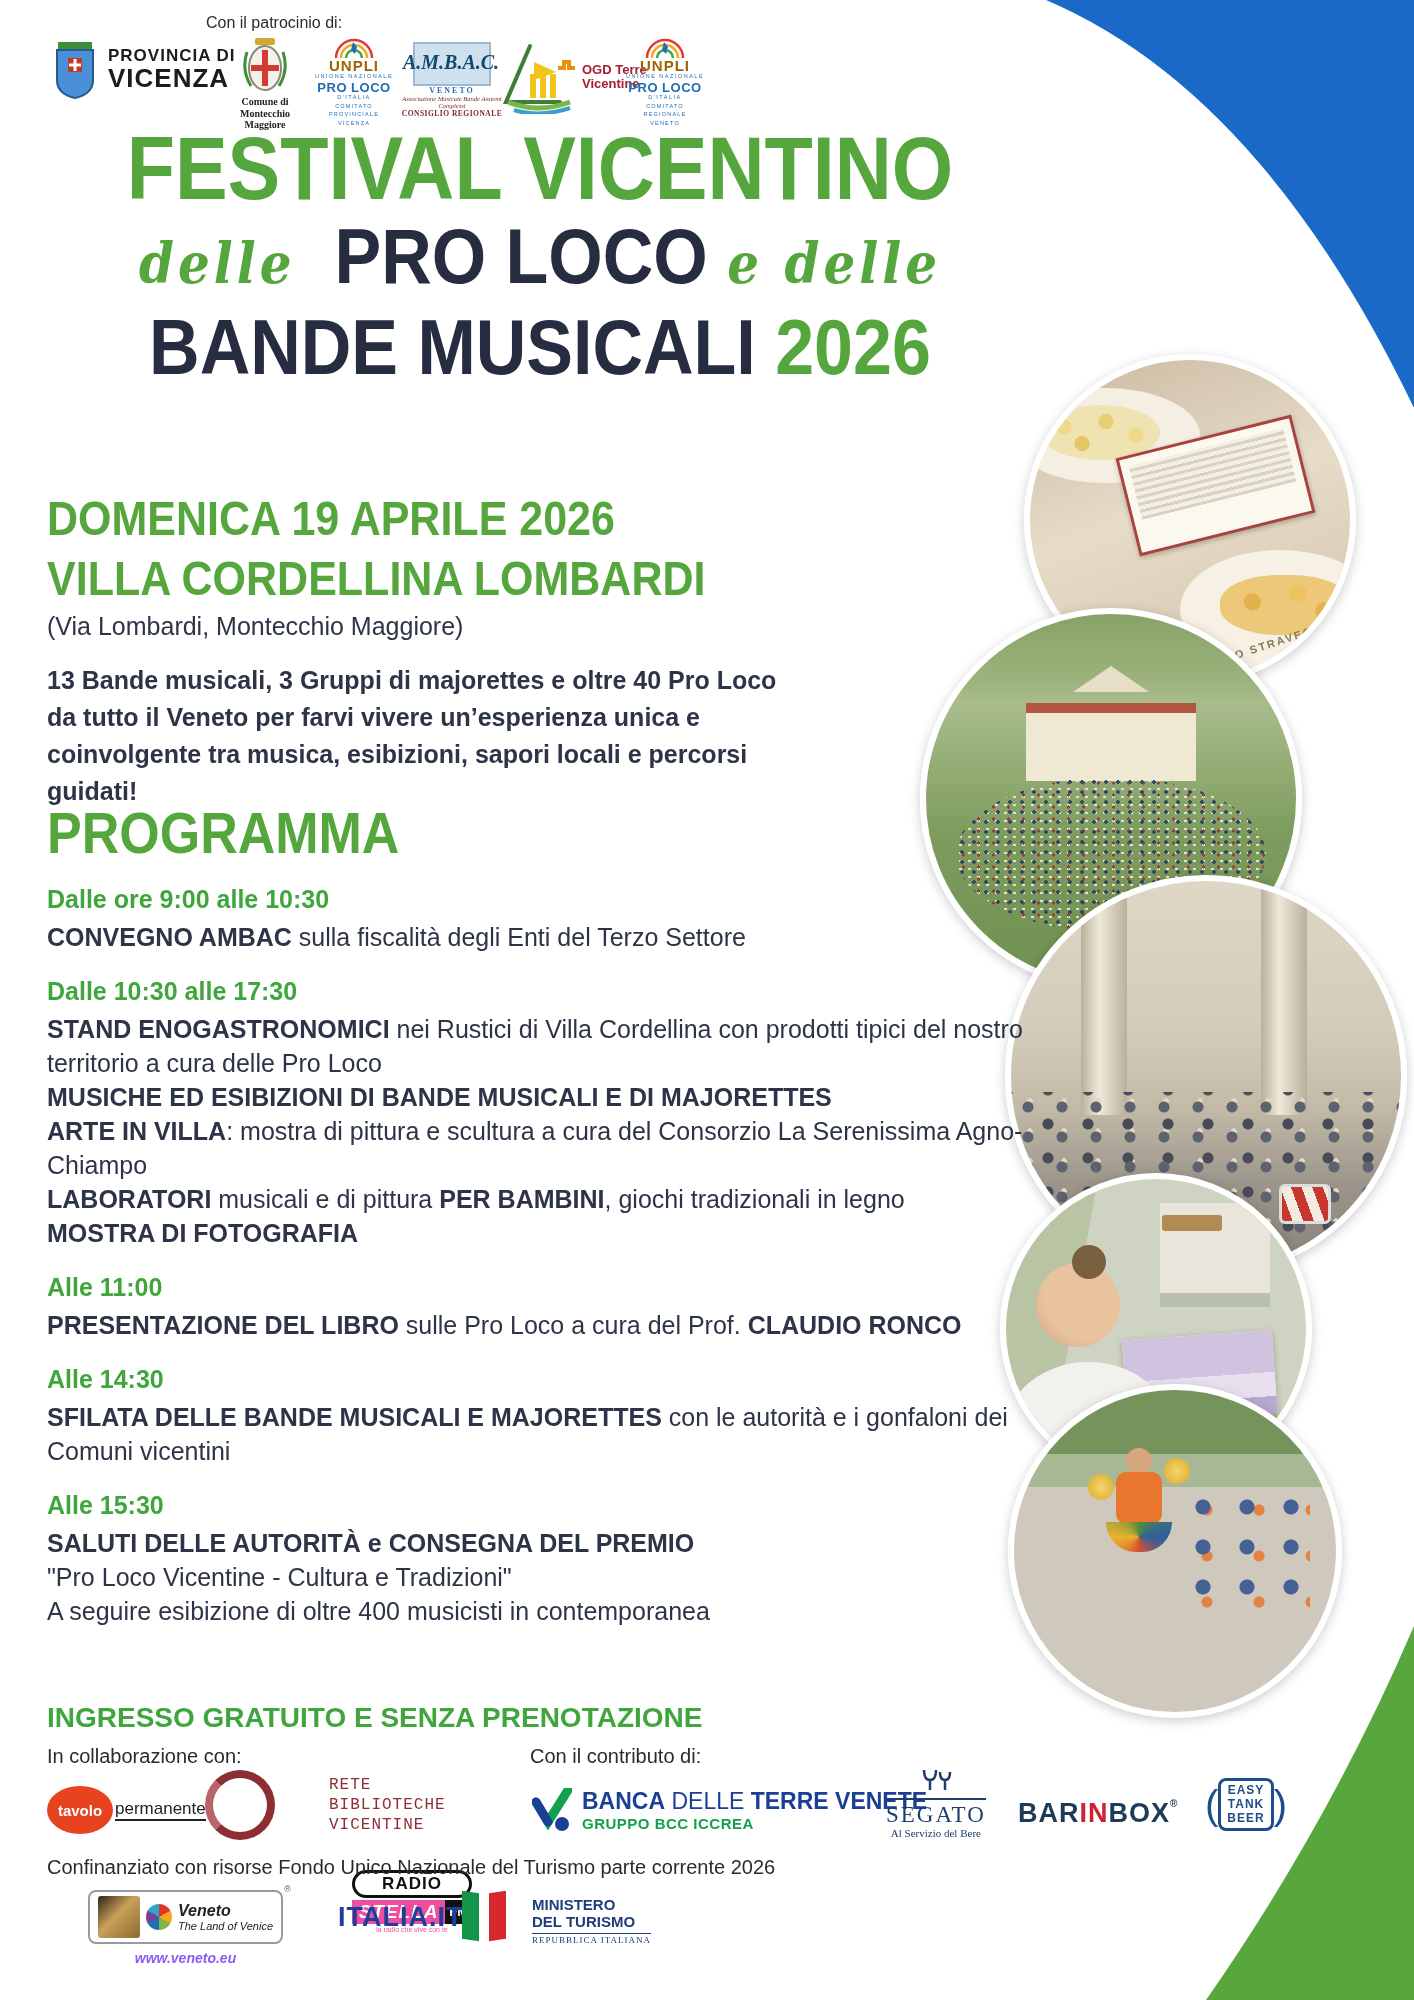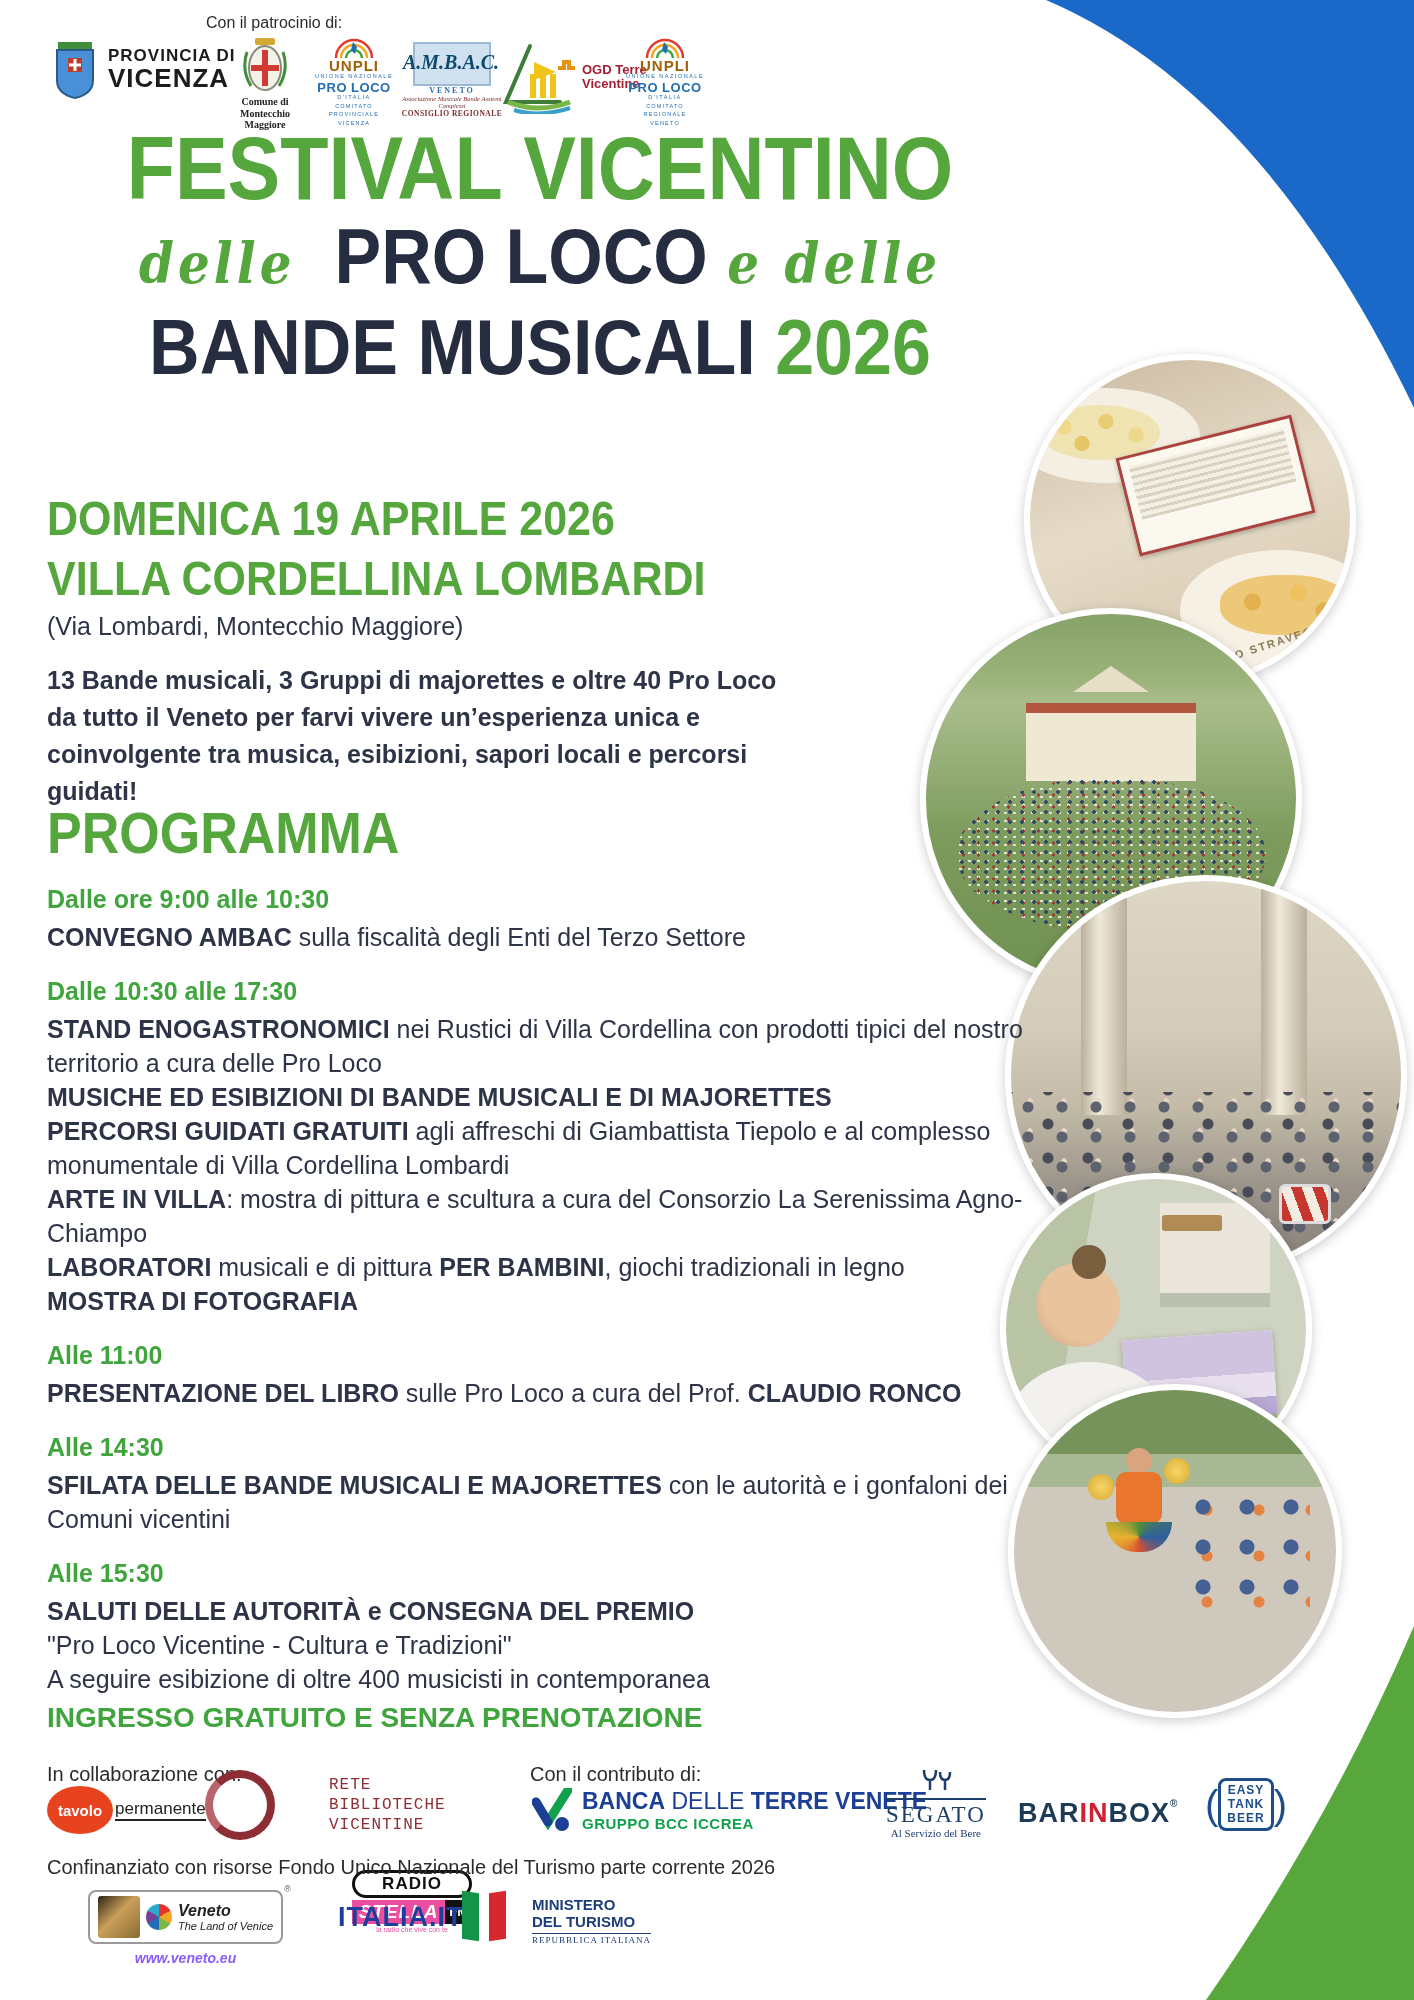--- a/index.html
+++ b/index.html
@@ -45,21 +45,21 @@
             line-height:37px;color:#2e3447;z-index:2;}
   .prog-head{left:47px;top:800px;font-size:52px;font-weight:bold;color:#56a63e;z-index:2;
              transform:scaleY(1.1);transform-origin:0 0;}
   .program{left:47px;top:884px;width:1000px;z-index:2;}
   .prog-sec{margin:0 0 22px 0;}
   .sec-time{font-size:25px;font-weight:bold;color:#3fa53c;line-height:30px;margin:0 0 6px 0;}
   .prog-line{font-size:25px;line-height:34px;margin:0;color:#2e3447;}
   .seg-b{font-weight:bold;}
   .ingresso{left:47px;top:1702px;font-size:28px;font-weight:bold;color:#3fa53c;z-index:2;}
   
-  .plabel{font-size:20px;color:#2b2b2b;z-index:2;margin-top:18px;}
+  .plabel{font-size:20px;color:#2b2b2b;z-index:2;}
   .tavolo{left:47px;top:1786px;display:flex;align-items:center;z-index:2;}
   .tavolo-oval{width:66px;height:48px;background:#e8431f;border-radius:50%;display:flex;
                align-items:center;justify-content:center;color:#fff;font-size:15px;font-weight:bold;}
   .tavolo-rest{font-size:17px;color:#222;border-bottom:2px solid #222;line-height:1.2;margin-left:2px;}
   .rete{left:205px;top:1770px;display:flex;align-items:center;gap:8px;z-index:2;}
   .rete-ring{width:54px;height:54px;border:8px solid #8c2e33;border-radius:50%;border-left-color:#b8646a;}
   .rete-txt{font-family:Liberation Mono, monospace;color:#8c2e33;font-size:16px;line-height:1.25;letter-spacing:1px;margin-left:46px;}
   .radio{left:352px;top:1870px;width:120px;z-index:2;text-align:center;}
   .radio-top{border:3px solid #111;border-radius:14px;background:#fff;color:#111;font-weight:bold;
              font-size:17px;line-height:22px;letter-spacing:1px;}
@@ -285,21 +285,20 @@
 
   <div class="abs program">
     <section class="prog-sec">
       <div class="sec-time">Dalle ore 9:00 alle 10:30</div>
       <p class="prog-line"><span class="seg-b">CONVEGNO AMBAC </span><span>sulla fiscalità degli Enti del Terzo Settore</span></p>
     </section>
     <section class="prog-sec">
       <div class="sec-time">Dalle 10:30 alle 17:30</div>
       <p class="prog-line"><span class="seg-b">STAND ENOGASTRONOMICI </span><span>nei Rustici di Villa Cordellina con prodotti tipici del nostro territorio a cura delle Pro Loco</span></p>
       <p class="prog-line"><span class="seg-b">MUSICHE ED ESIBIZIONI DI BANDE MUSICALI E DI MAJORETTES</span></p>
-      <p class="prog-line"><span class="seg-b">PERCORSI GUIDATI GRATUITI </span><span>agli affreschi di Giambattista Tiepolo e al complesso monumentale di Villa Cordellina Lombardi</span></p>
       <p class="prog-line"><span class="seg-b">ARTE IN VILLA</span><span>: mostra di pittura e scultura a cura del Consorzio La Serenissima Agno-Chiampo</span></p>
       <p class="prog-line"><span class="seg-b">LABORATORI </span><span>musicali e di pittura </span><span class="seg-b">PER BAMBINI</span><span>, giochi tradizionali in legno</span></p>
       <p class="prog-line"><span class="seg-b">MOSTRA DI FOTOGRAFIA</span></p>
     </section>
     <section class="prog-sec">
       <div class="sec-time">Alle 11:00</div>
       <p class="prog-line"><span class="seg-b">PRESENTAZIONE DEL LIBRO </span><span>sulle Pro Loco a cura del Prof. </span><span class="seg-b">CLAUDIO RONCO</span></p>
     </section>
     <section class="prog-sec">
       <div class="sec-time">Alle 14:30</div>

